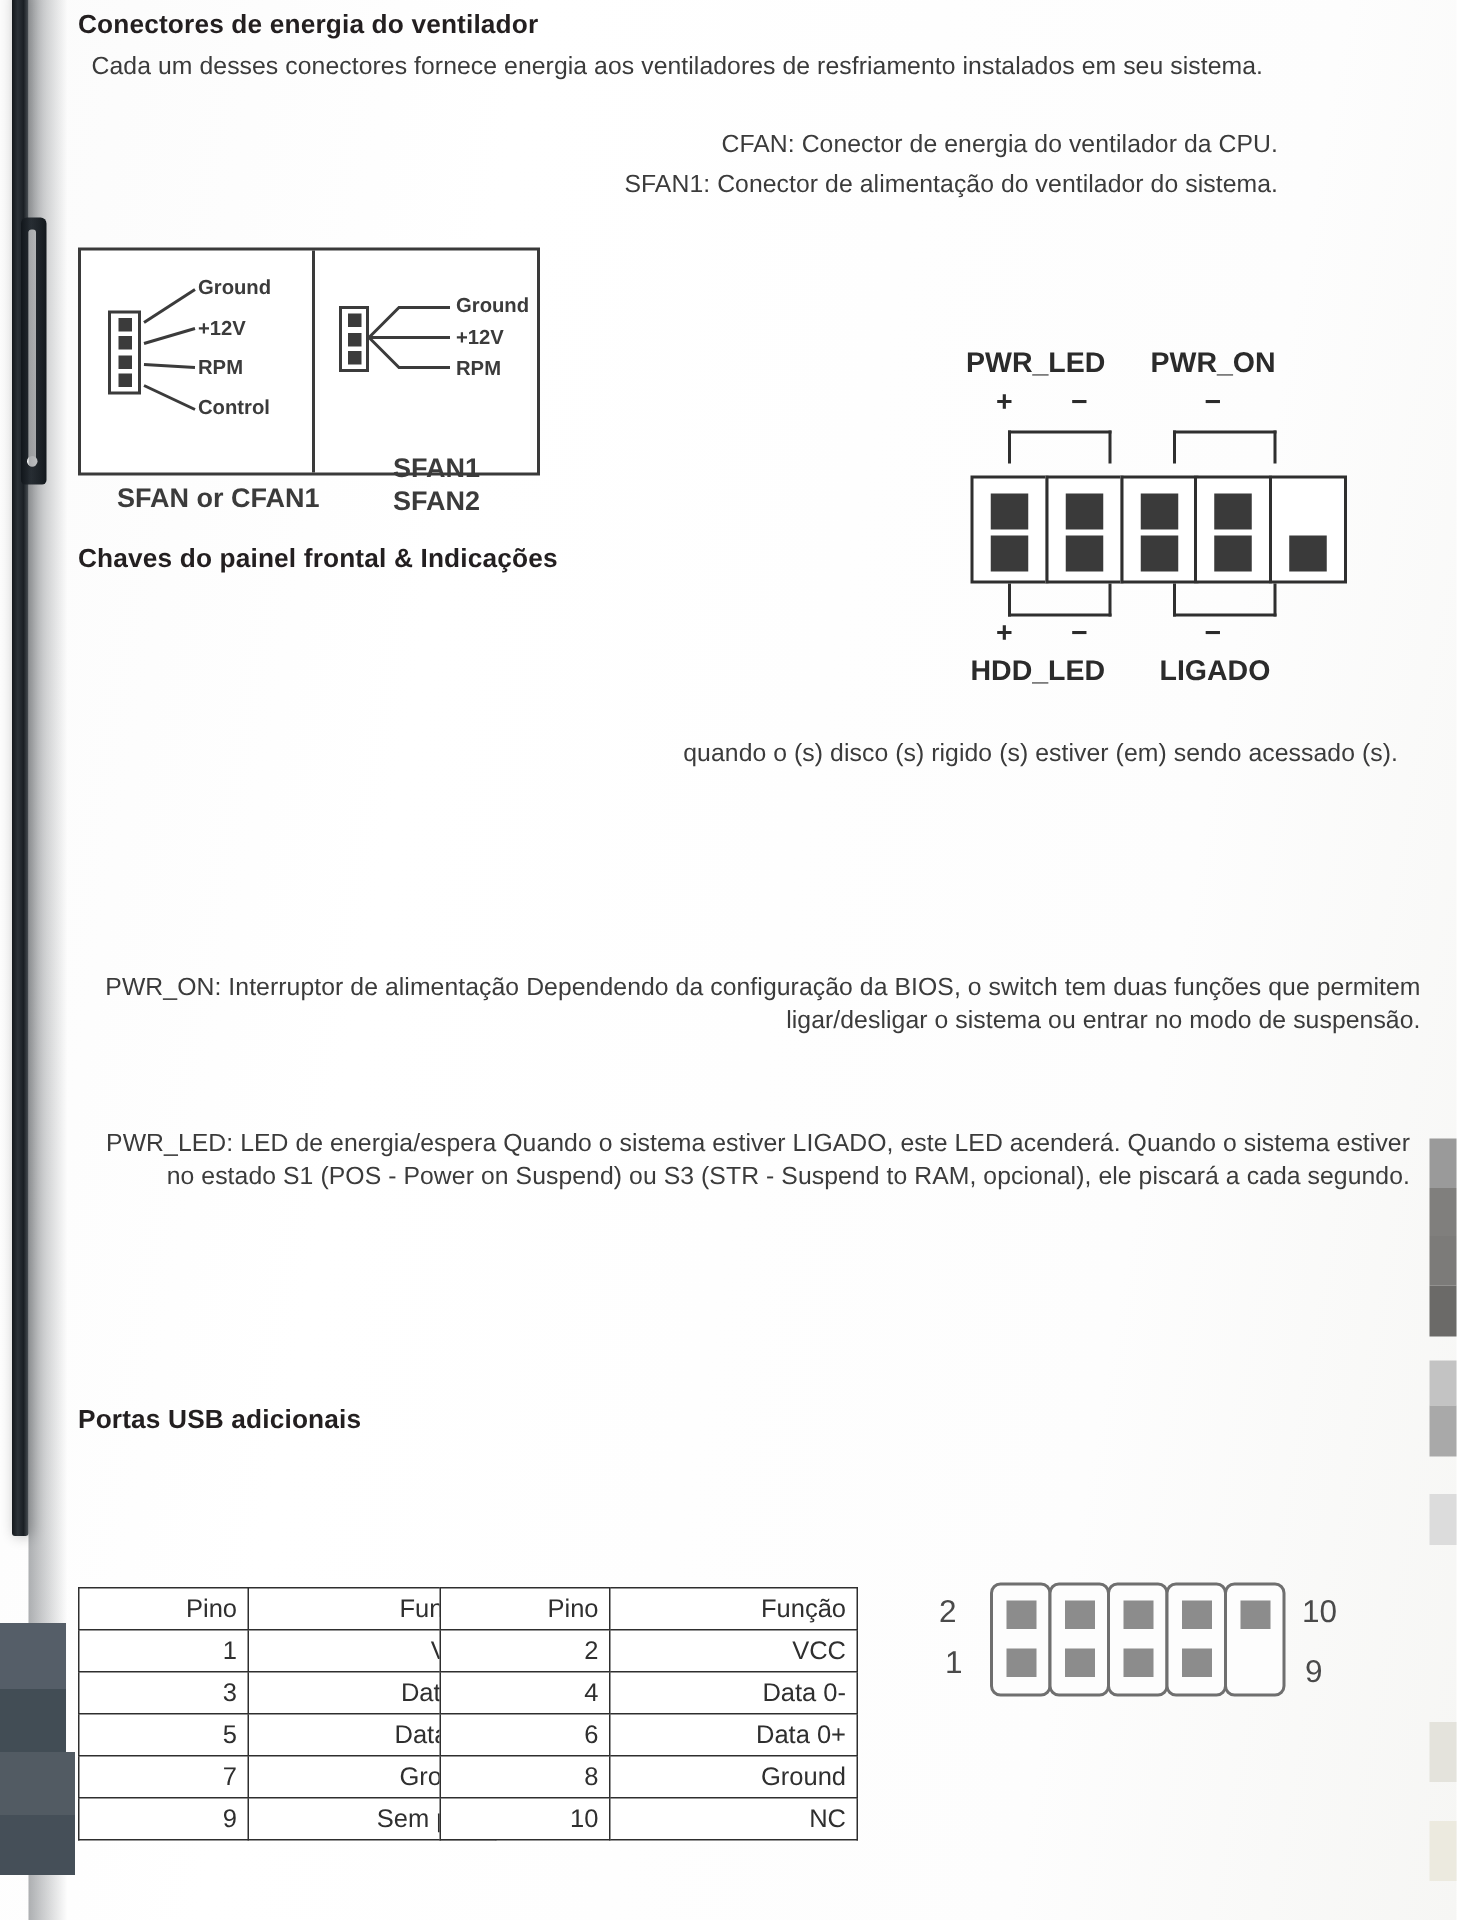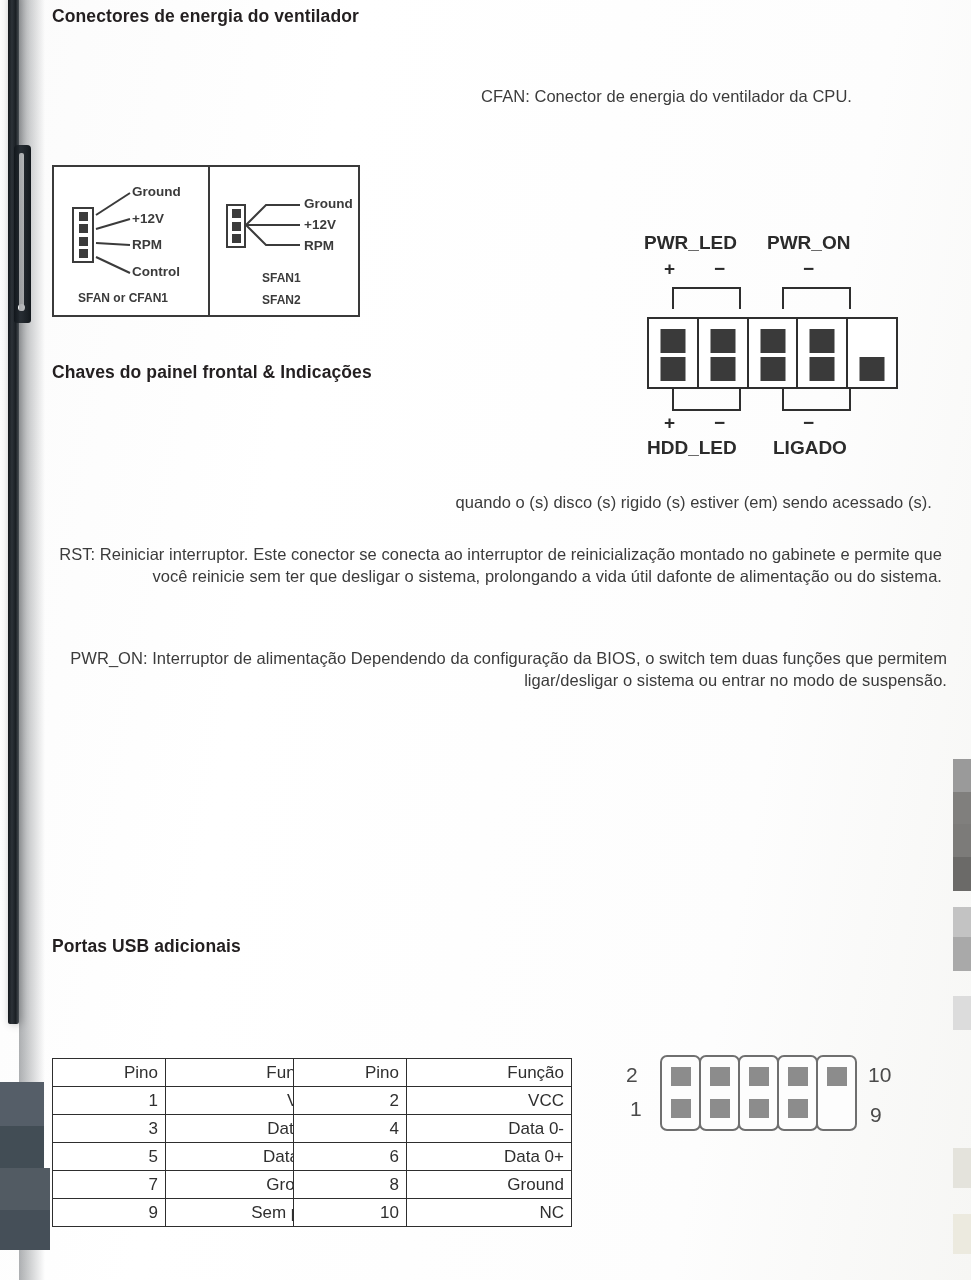--- a/index.html
+++ b/index.html
@@ -57,21 +57,21 @@
   }
   .fan-divider{
     position:absolute;left:50.5%;top:0;width:2px;height:100%;background:#3a3a3a;
   }
   .conn{
     position:absolute;border:2.5px solid #3b3b3b;background:#fff;box-sizing:border-box;
     display:flex;flex-direction:column;justify-content:space-evenly;align-items:center;
   }
   .conn .pin{width:9px;height:9px;background:#3b3b3b;}
   .lbl{position:absolute;font-size:13.5px;font-weight:bold;color:#3b3b3b;white-space:nowrap;}
-  .boxcap{position:absolute;font-size:12px;font-weight:bold;color:#3b3b3b;white-space:nowrap;}
+  .boxcap{position:absolute;font-size:18px;font-weight:bold;color:#3b3b3b;white-space:nowrap;margin-top:31px;}
   svg.lead{position:absolute;overflow:visible;}
   
   .fph{position:absolute;left:545px;top:232px;width:330px;height:248px;}
   .fph-title{position:absolute;font-size:19px;font-weight:bold;color:#2b2b2b;white-space:nowrap;}
   .fph-sign{position:absolute;font-size:19px;font-weight:bold;color:#2b2b2b;}
   .pinrow{position:absolute;left:52px;top:85px;display:flex;}
   .pblock{
     width:52px;height:72px;border:2.2px solid #2f2f2f;background:#fff;box-sizing:border-box;
     margin-left:-2.2px;position:relative;
   }
@@ -129,23 +129,25 @@
   <div class="blk" style="left:953px;top:907px;width:18px;height:30px;background:#c3c3c3;"></div>
   <div class="blk" style="left:953px;top:937px;width:18px;height:34px;background:#a9a9a9;"></div>
   <div class="blk" style="left:953px;top:996px;width:18px;height:34px;background:#dcdcdc;"></div>
   <div class="blk" style="left:953px;top:1148px;width:18px;height:40px;background:#e4e3dc;"></div>
   <div class="blk" style="left:953px;top:1214px;width:18px;height:40px;background:#eceadf;"></div>
 
   <div class="content">
 
     <h2 class="head abs" style="left:2px;top:6px;">Conectores de energia do ventilador</h2>
 
+    <p class="body abs" style="left:2px;top:34px;width:790px;">Cada um desses conectores fornece energia aos ventiladores de resfriamento instalados em seu sistema.</p>
 
     <p class="body abs" style="left:2px;top:86px;width:800px;">CFAN: Conector de energia do ventilador da CPU.</p>
 
+    <p class="body abs" style="left:2px;top:113px;width:800px;">SFAN1: Conector de alimentação do ventilador do sistema.</p>
 
     <div class="fanbox">
       <div class="fan-divider"></div>
 
       <div class="conn" style="left:18px;top:40px;width:22px;height:56px;">
         <div class="pin"></div>
         <div class="pin"></div>
         <div class="pin"></div>
         <div class="pin"></div>
       </div>
@@ -224,24 +226,24 @@
 
       <div class="fph-title" style="left:52px;top:205px;">HDD_LED</div>
       <div class="fph-title" style="left:178px;top:205px;">LIGADO</div>
     </div>
 
     <h2 class="head abs" style="left:2px;top:362px;">Chaves do painel frontal &amp; Indicações</h2>
 
 
     <p class="body abs" style="left:2px;top:492px;width:880px;">quando o (s) disco (s) rigido (s) estiver (em) sendo acessado (s).</p>
 
-    <p class="body abs" style="left:2px;top:544px;width:890px;">RST: Reiniciar interruptor. Este conector se conecta ao interruptor de reinicialização montado no gabinete e permite que você reinicie sem ter que desligar o sistema, prolongando a vida útil dafonte de alimentação ou do sistema.</p>
 
     <p class="body abs" style="left:2px;top:648px;width:895px;">PWR_ON: Interruptor de alimentação Dependendo da configuração da BIOS, o switch tem duas funções que permitem ligar/desligar o sistema ou entrar no modo de suspensão.</p>
 
+    <p class="body abs" style="left:2px;top:752px;width:888px;">PWR_LED: LED de energia/espera Quando o sistema estiver LIGADO, este LED acenderá. Quando o sistema estiver no estado S1 (POS - Power on Suspend) ou S3 (STR - Suspend to RAM, opcional), ele piscará a cada segundo.</p>
 
 
     <h2 class="head abs" style="left:2px;top:936px;">Portas USB adicionais</h2>
 
 
     <table class="usb" style="left:2px;top:1058px;">
       <tbody>
         <tr>
           <td class="pincol">Pino</td>
           <td class="fncol">Função</td>

